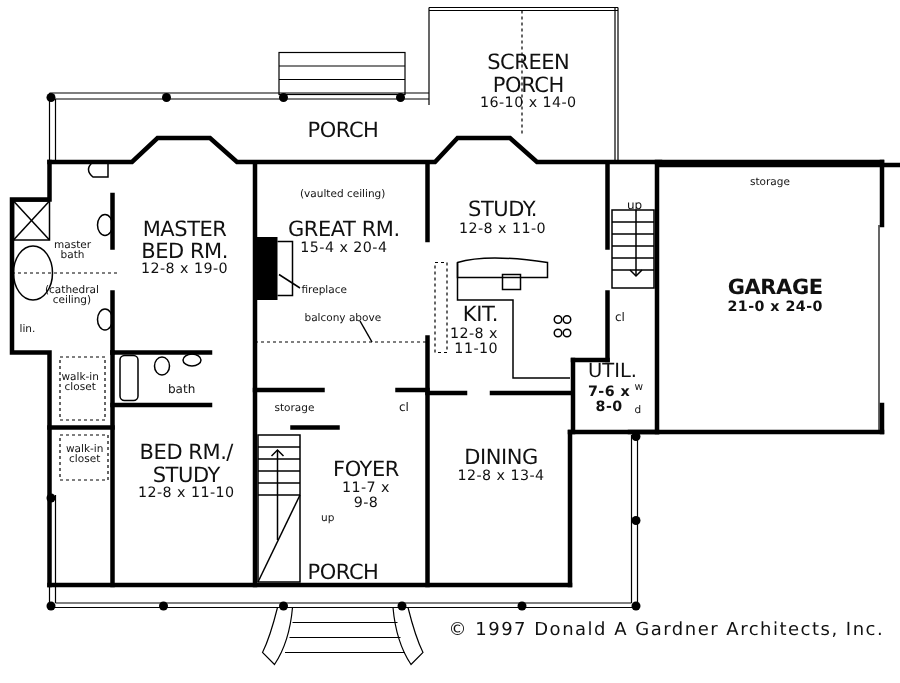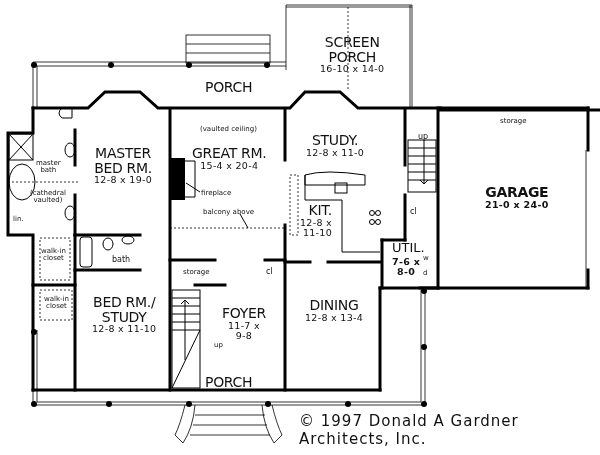--- a/index.html
+++ b/index.html
@@ -8,21 +8,21 @@
   .wall { stroke:#000; stroke-width:3; fill:none; stroke-linecap:square; }
   .thin { stroke:#000; stroke-width:1; fill:none; }
   .rail { stroke:#000; stroke-width:0.8; fill:none; }
   .dash { stroke:#000; stroke-width:0.8; fill:none; stroke-dasharray:2 2; }
   .post { fill:#000; }
   .lbl { position:absolute; text-align:center; line-height:1.05; white-space:nowrap; }
   .room { font-size:14px; letter-spacing:-0.3px; }
   .dim  { font-size:9.5px; letter-spacing:0.3px; }
   .small{ font-size:8px; }
   .tiny { font-size:7px; }
-  .credit { position:absolute; left:299px; top:412px; font-size:15px; letter-spacing:1px; }
+  .credit { position:absolute; left:299px; top:412px; font-size:12px; letter-spacing:1px; }
 </style>
 </head>
 <body>
 
 <svg width="600" height="455" viewBox="0 0 600 455">
 
   <g>
     <line class="rail" x1="33" y1="62" x2="286" y2="62"></line>
     <line class="rail" x1="33" y1="66" x2="286" y2="66"></line>
     <line class="rail" x1="33" y1="62" x2="33" y2="108"></line>
@@ -223,21 +223,21 @@
 </div>
 <div class="lbl tiny" style="left:423px;top:255px;">w</div>
 <div class="lbl tiny" style="left:423px;top:270px;">d</div>
 
 <div class="lbl tiny" style="left:36px;top:160px;">
   <div>master</div>
   <div>bath</div>
 </div>
 <div class="lbl tiny" style="left:30px;top:190px;">
   <div>(cathedral</div>
-  <div>vaulted)</div>
+  <div>ceiling)</div>
 </div>
 <div class="lbl tiny" style="left:13px;top:216px;">lin.</div>
 
 <div class="lbl tiny" style="left:41px;top:248px;">
   <div>walk-in</div>
   <div>closet</div>
 </div>
 <div class="lbl small" style="left:112px;top:256px;">bath</div>
 <div class="lbl tiny" style="left:44px;top:296px;">
   <div>walk-in</div>

